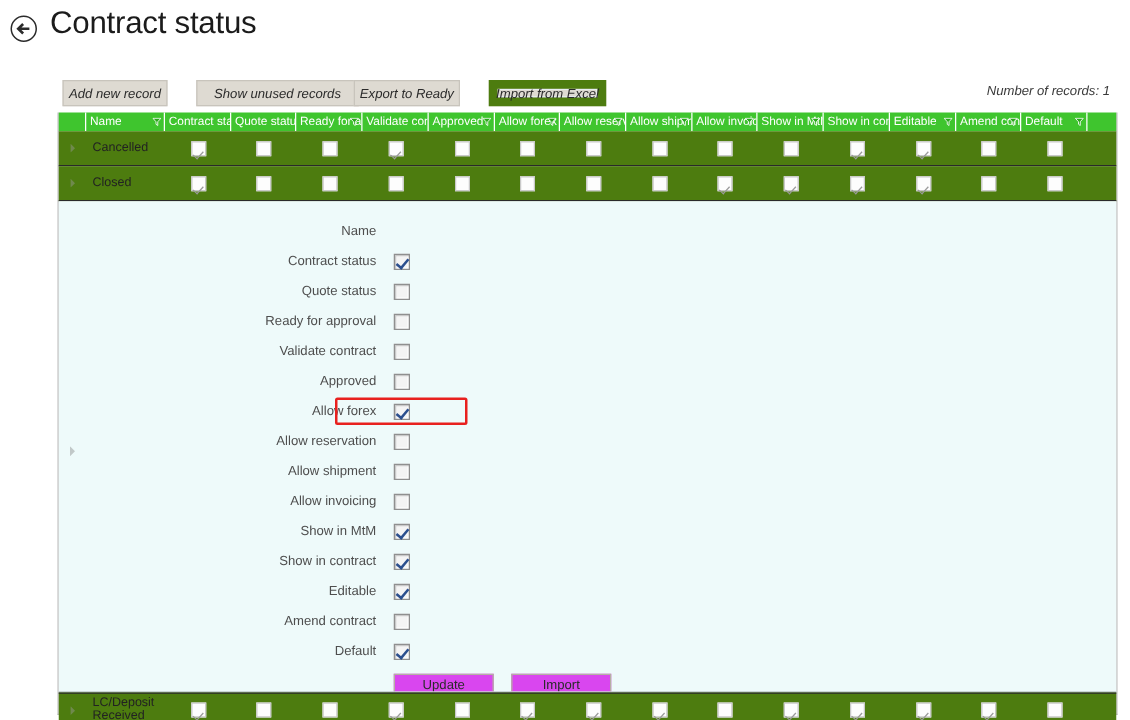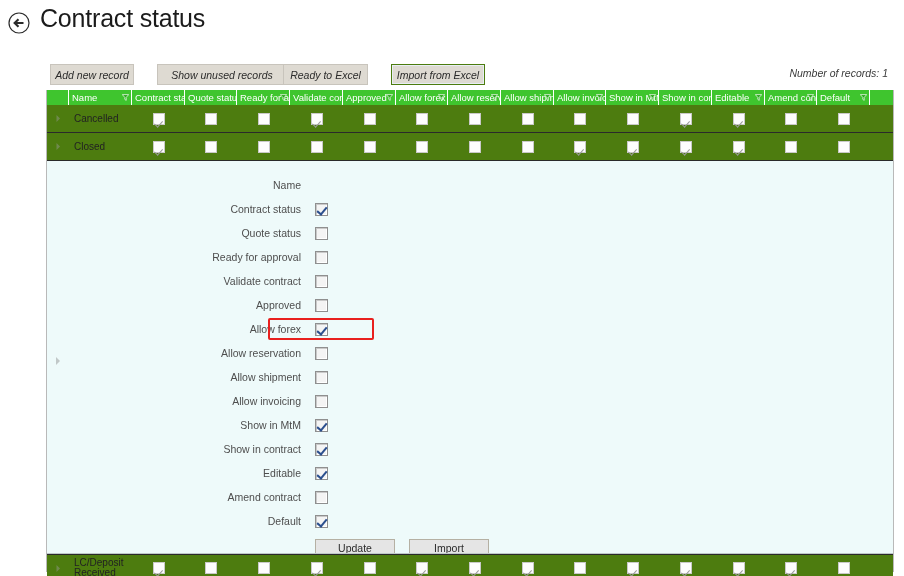--- a/index.html
+++ b/index.html
@@ -33,21 +33,21 @@
   
   .toolbar { position: absolute; left: 46px; top: 64px; width: 850px; height: 22px; font-style: italic; }
   .tb-btn {
     position: absolute; top: 0; height: 21px;
     background: #dedad2; border: 1px solid #c8c4bc;
     font-size: 10.5px; color: #2b2b2b;
     display: flex; align-items: center; justify-content: center;
     cursor: pointer; font-family: "Liberation Sans", sans-serif;
     padding: 0 4px; white-space: nowrap;
   }
-  .tb-btn.focused { border: 1px solid #4d7c0f; box-shadow: inset 0 0 0 1px #e8eef4; }
+  .tb-btn.focused { border: 7px solid #4d7c0f; box-shadow: inset 0 0 0 1px #e8eef4; }
   .rec-count {
     position: absolute; right: 8px; top: 3px;
     font-size: 10.5px; color: #3a3a3a; white-space: nowrap;
   }
 
   
   .grid {
     position: absolute; left: 46px; top: 90px;
     width: 848px; height: 482px;
     border: 1px solid #b9b9b9; border-top: none;
@@ -152,21 +152,21 @@
     border-radius: 2px;
     pointer-events: none;
   }
   .form-actions {
     position: absolute; left: 0; width: 500px; height: 22px;
     display: flex; align-items: center;
   }
   .fa-spacer { width: 268px; }
   .form-btn {
     height: 19px; width: 80px; margin-right: 14px;
-    background: #e5e5e5; border: 1px solid #b5b0a3;
+    background: #d946ef; border: 1px solid #b5b0a3;
     font-size: 10.5px; color: #2b2b2b; cursor: pointer;
     font-family: "Liberation Sans", sans-serif;
     display: flex; align-items: center; justify-content: center;
   }
   .namecell-2l { line-height: 10px; }
   .namecell-2l span { display: block; }
 </style>
 </head>
 <body>
 
@@ -179,21 +179,21 @@
         <path d="M15.5 11 L7 11 M10.5 7.2 L6.6 11 L10.5 14.8" stroke="#2b2b2b" stroke-width="2.1" fill="none" stroke-linecap="butt" stroke-linejoin="miter"></path>
       </svg>
     </div>
     <div class="page-title">Contract status</div>
   </div>
 
   <div class="toolbar">
     <div id="tb-buttons">
         <div class="tb-btn" style="left: 4px; width: 84px;">Add new record</div>
         <div class="tb-btn" style="left: 111px; width: 130px;">Show unused records</div>
-        <div class="tb-btn" style="left: 237px; width: 85px;">Ready to Excel</div>
+        <div class="tb-btn" style="left: 237px; width: 85px;">Export to Ready</div>
         <div class="tb-btn focused" style="left: 345px; width: 94px;">Import from Excel</div>
       </div>
     <div class="rec-count">Number of records: 1</div>
   </div>
 
   <div class="grid">
     <div class="grid-header" id="grid-header">
         <div class="gh-cell" style="width: 22px;"></div>
         <div class="gh-cell" style="width: 63px;"><span class="gh-label">Name</span><span class="filter-ico">
             <svg width="7" height="7" viewBox="0 0 7 7">

